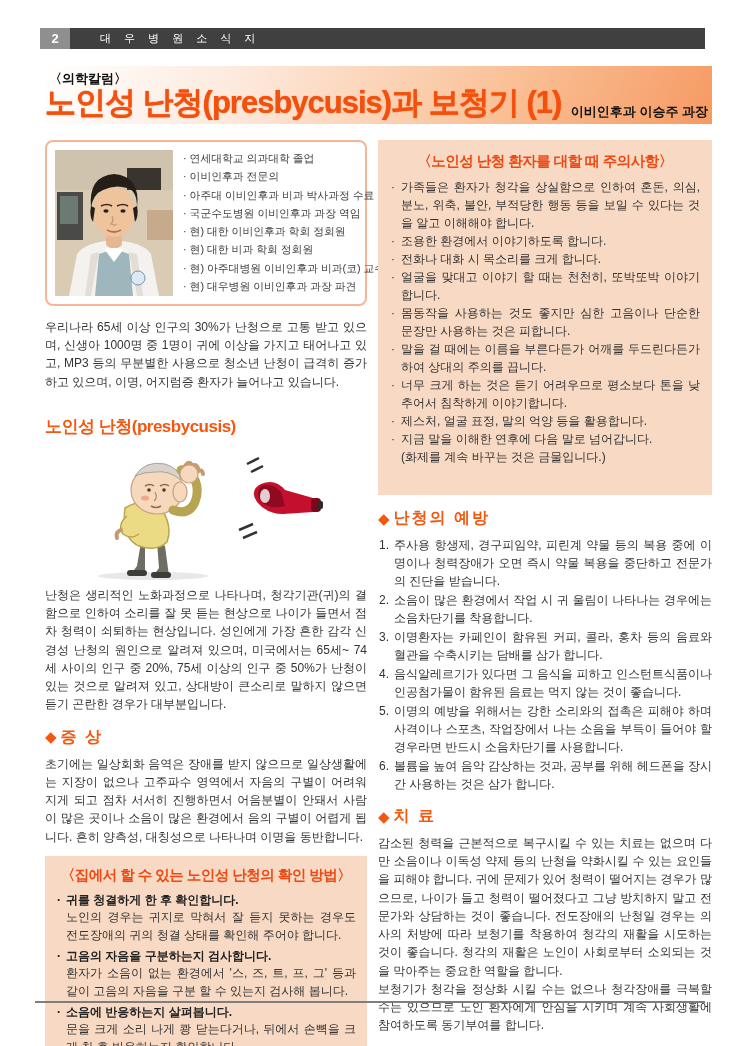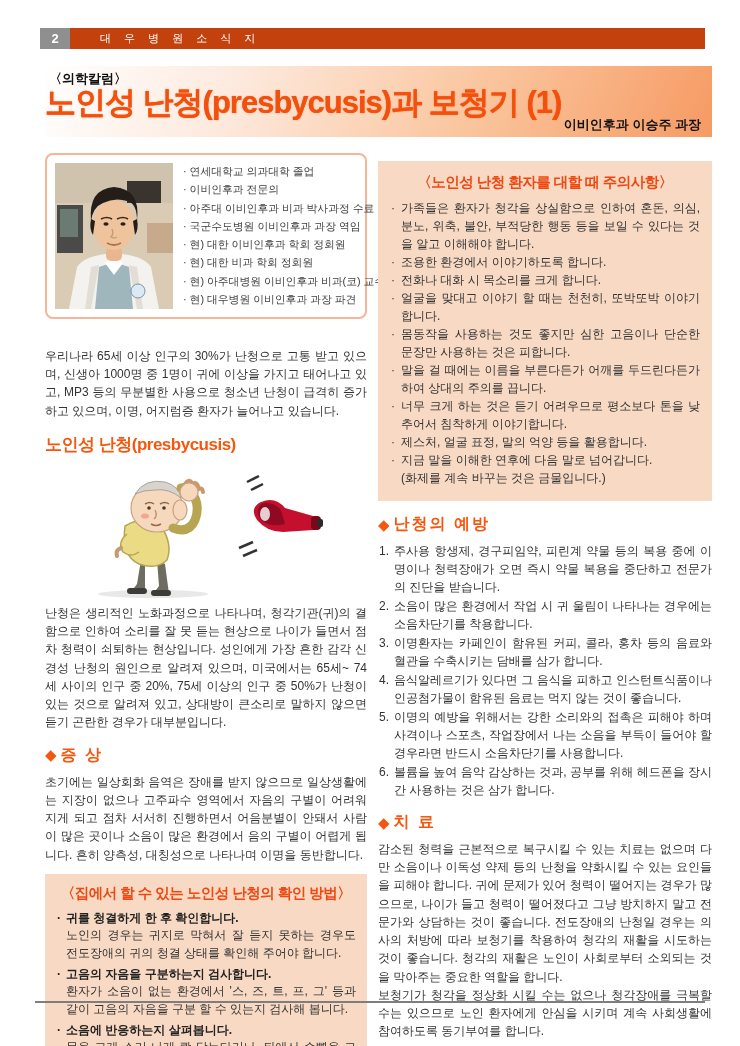--- a/index.html
+++ b/index.html
@@ -15,68 +15,68 @@
   .page-inner { padding: 28px 28px 0 40px; }
 
   
   .header-row { display: flex; width: 665px; height: 21px; }
   .page-num {
     width: 30px; background: #8f8f8f; color: #ffffff;
     font-weight: bold; font-size: 13px;
     display: flex; align-items: center; justify-content: center;
   }
   .header-bar {
-    flex: 1; background: #c2410c; color: #ffffff;
+    flex: 1; background: #404040; color: #ffffff;
     font-size: 11px; letter-spacing: 5px;
     display: flex; align-items: center; padding-left: 30px;
   }
 
   
   .banner {
     position: relative; margin-top: 17px; margin-left: 5px;
-    width: 667px; height: 71px;
+    width: 667px; height: 58px;
     background: linear-gradient(115deg, #ffffff 0%, #fdeade 28%, #fac49c 65%, #f69a63 100%);
   }
   .column-tag {
     position: absolute; top: 4px; left: 4px;
     color: #111111; font-size: 13px; font-weight: bold;
   }
   .banner-title {
     position: absolute; top: 16px; left: 0; right: 36px;
     text-align: left; color: #f4500d;
     font-size: 31px; font-weight: bold; letter-spacing: -1px;
     text-shadow: 0 0 1px #f4500d;
   }
   .banner-author {
-    position: absolute; bottom: 3px; right: 11px;
+    position: absolute; bottom: 3px; right: 4px;
     color: #111111; font-size: 13px; font-weight: bold;
   }
 
   
   .columns { display: flex; gap: 11px; margin-top: 16px; margin-left: 5px; width: 667px; }
   .col-left  { width: 322px; }
   .col-right { width: 334px; }
 
   .col p { font-size: 12px; line-height: 1.52; text-align: justify; color: #333333; }
 
   
   .profile-box {
     border: 2px solid #f7b597; border-radius: 8px;
     padding: 8px; display: flex; gap: 10px; height: 166px;
   }
   .photo { width: 118px; height: 146px; flex: none; }
   .cred-list { flex: 1; display: flex; flex-direction: column; justify-content: space-between; padding: 2px 0; }
   .cred-item { font-size: 10.8px; color: #3c3c3c; white-space: nowrap; }
   .cred-item::before { content: "· "; }
 
-  .intro { margin-top: 28px; }
+  .intro { margin-top: 12px; }
 
   .sec-heading {
     color: #f5570f; font-weight: bold; font-size: 17px;
-    margin-top: 13px; margin-bottom: 6px; letter-spacing: -0.5px;
+    margin-top: 24px; margin-bottom: 6px; letter-spacing: -0.5px;
   }
   .diamond-heading {
     color: #f5570f; font-weight: bold; font-size: 16px;
     margin-top: 13px; margin-bottom: 7px; letter-spacing: 2px;
     display: flex; align-items: center; gap: 4px;
   }
   .diamond-icon { font-size: 15px; letter-spacing: 0; }
 
   .cartoon-wrap { height: 142px; display: flex; justify-content: center; align-items: center; }
 
@@ -255,21 +255,21 @@
         </div>
         <div class="check-item">
           <div class="check-head">소음에 반응하는지 살펴봅니다.</div>
           <div class="check-desc">문을 크게 소리 나게 쾅 닫는다거나, 뒤에서 손뼉을 크게 친 후 반응하는지 확인합니다.</div>
         </div>
       </div>
     </div>
 
     <div class="col col-right">
 
-      <div class="peach-box" style="margin-top:8px; padding:12px 12px 14px 12px;">
+      <div class="peach-box" style="margin-top:0; padding:12px 12px 29px 12px;">
         <div class="box-title">〈노인성 난청 환자를 대할 때 주의사항〉</div>
         <div class="caution-item">가족들은 환자가 청각을 상실함으로 인하여 혼돈, 의심, 분노, 위축, 불안, 부적당한 행동 등을 보일 수 있다는 것을 알고 이해해야 합니다.</div>
         <div class="caution-item">조용한 환경에서 이야기하도록 합니다.</div>
         <div class="caution-item">전화나 대화 시 목소리를 크게 합니다.</div>
         <div class="caution-item">얼굴을 맞대고 이야기 할 때는 천천히, 또박또박 이야기 합니다.</div>
         <div class="caution-item">몸동작을 사용하는 것도 좋지만 심한 고음이나 단순한 문장만 사용하는 것은 피합니다.</div>
         <div class="caution-item">말을 걸 때에는 이름을 부른다든가 어깨를 두드린다든가 하여 상대의 주의를 끕니다.</div>
         <div class="caution-item">너무 크게 하는 것은 듣기 어려우므로 평소보다 톤을 낮추어서 침착하게 이야기합니다.</div>
         <div class="caution-item">제스처, 얼굴 표정, 말의 억양 등을 활용합니다.</div>
         <div class="caution-item">지금 말을 이해한 연후에 다음 말로 넘어갑니다.</div>

